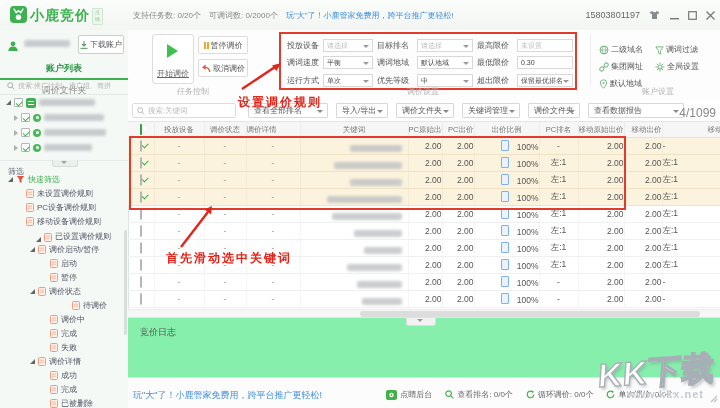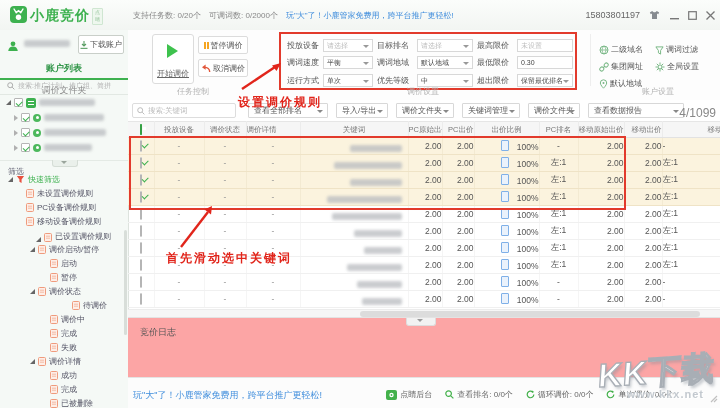--- a/index.html
+++ b/index.html
@@ -93,21 +93,21 @@
   .pr2{padding-right:2px;} .pr4{padding-right:4px;} .pr6{padding-right:6px;} .pl2{padding-left:2px;}
   .dash{color:#999;}
   .kwbar{float:right;margin:4px 6px 0 0;}
   .ratio-ic{display:inline-block;width:6px;height:9px;border:1px solid #7fb0e8;background:#eaf2fc;border-radius:1px;
     vertical-align:-1px;margin-right:8px;}
   .mrank{color:#4a90e2;padding-left:46px;}
   .sel-overlay{position:absolute;left:1px;top:15px;width:493px;height:70px;border:2px solid #e23a2c;pointer-events:none;z-index:30;}
   
   .hscroll{position:absolute;left:128px;top:309px;width:592px;height:8px;background:#f6f6f6;border-top:1px solid #ececec;}
   .hthumb{position:absolute;left:232px;top:1px;width:340px;height:6px;background:#dcdcdc;border-radius:3px;cursor:pointer;}
-  .logpanel{position:absolute;left:128px;top:317px;width:592px;height:60px;background:#fca5a5;border-top:1px solid #e3e3e3;}
+  .logpanel{position:absolute;left:128px;top:317px;width:592px;height:60px;background:#86efac;border-top:1px solid #e3e3e3;}
   .log-handle{position:absolute;left:278px;top:0;width:28px;height:7px;background:#f2f2f2;border:1px solid #ddd;border-top:none;
     border-radius:0 0 3px 3px;cursor:pointer;}
   .log-handle::after{content:"";position:absolute;left:10px;top:1px;border-top:3px solid #9a9a9a;border-left:3px solid transparent;border-right:3px solid transparent;}
   .log-title{position:absolute;left:12px;top:8px;font-size:9px;color:#555;}
   .statusbar{position:absolute;left:128px;top:377px;width:592px;height:31px;background:#fcfcfc;border-top:1px solid #e4e4e4;}
   .sb-promo{position:absolute;left:5px;top:11px;font-size:9px;color:#3f8ddc;cursor:pointer;white-space:nowrap;}
   .sb-items{position:absolute;right:46px;top:11px;display:flex;gap:13px;font-size:8px;color:#666;align-items:center;white-space:nowrap;}
   .sb-item{display:flex;align-items:center;gap:3px;}
   .grip{position:absolute;right:2px;bottom:2px;}
   

